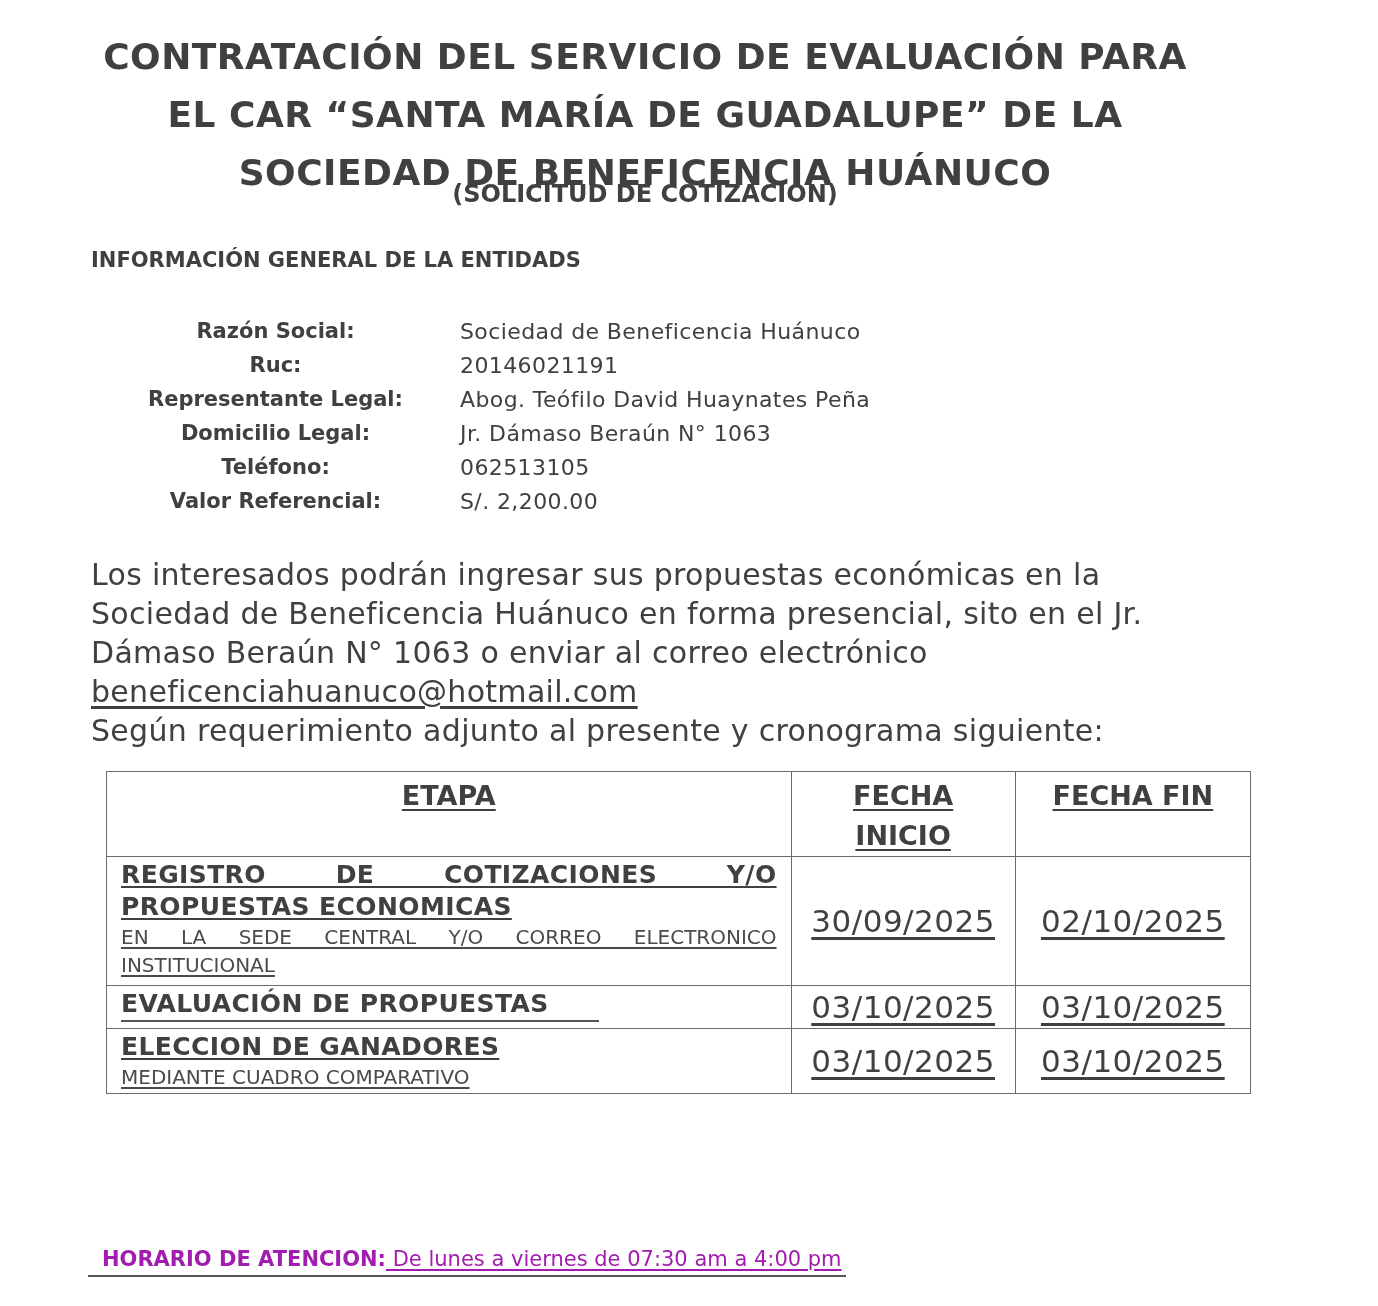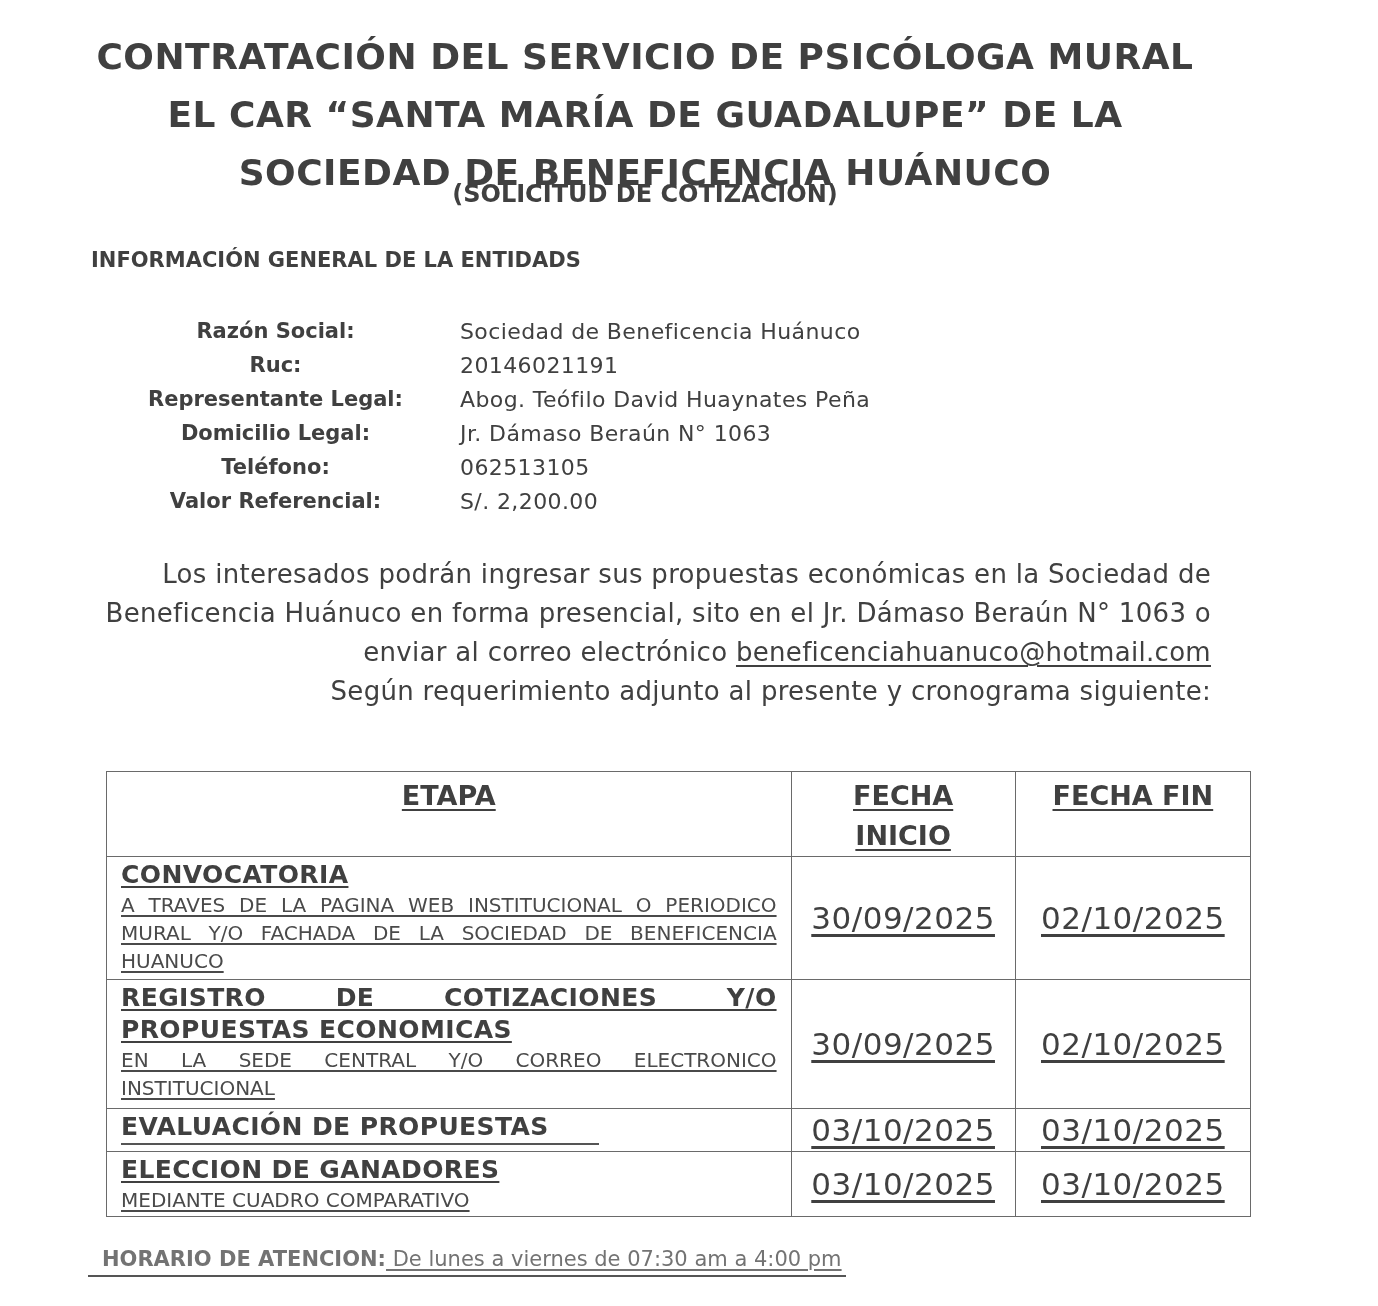--- a/index.html
+++ b/index.html
@@ -70,25 +70,24 @@
     }
     .info-value.link {
       text-decoration: underline;
       text-underline-offset: 3px;
     }
     .paragraph {
       position: absolute;
       left: 91px;
       top: 555px;
       width: 1120px;
-      font-size: 26px;
+      font-size: 30px;
       line-height: 39px;
       color: #404040;
       letter-spacing: 0.3px;
-      text-align: right;
     }
     .paragraph .link {
       text-decoration: underline;
       text-underline-offset: 4px;
     }
     table.schedule {
       position: absolute;
       left: 106px;
       top: 771px;
       width: 1145px;
@@ -160,37 +159,37 @@
       display: inline-block;
       border-bottom: 2px solid #555;
       padding-right: 50px;
       text-decoration: none !important;
     }
     .footer-hours {
       position: absolute;
       left: 88px;
       top: 1247px;
       font-size: 21px;
-      color: #737373;
+      color: #a21caf;
       border-bottom: 2px solid #555;
       padding: 0 4px 4px 14px;
     }
     .footer-hours .bold {
       font-weight: bold;
     }
     .footer-hours .normal {
       text-decoration: underline;
       text-underline-offset: 3px;
     }
   </style>
 </head>
 <body>
 
 <div class="title">
-  <div>CONTRATACIÓN DEL SERVICIO DE PSICÓLOGA MURAL</div>
+  <div>CONTRATACIÓN DEL SERVICIO DE EVALUACIÓN PARA</div>
   <div>EL CAR “SANTA MARÍA DE GUADALUPE” DE LA</div>
   <div>SOCIEDAD DE BENEFICENCIA HUÁNUCO</div>
 </div>
 <div class="subtitle">(SOLICITUD DE COTIZACION)</div>
 
 <div class="section-heading">INFORMACIÓN GENERAL DE LA ENTIDADS</div>
 
 <div class="info-list">
   <div class="info-row">
     <span class="info-label">Razón Social:</span>
@@ -225,28 +224,20 @@
 
 <table class="schedule">
   <thead>
     <tr>
       <th class="col-etapa"><span>ETAPA</span></th>
       <th class="col-inicio"><span>FECHA</span><br><span>INICIO</span></th>
       <th class="col-fin"><span>FECHA FIN</span></th>
     </tr>
   </thead>
   <tbody>
-    <tr class="row1">
-      <td class="stage">
-        <div class="stage-title">CONVOCATORIA</div>
-        <div class="stage-desc">A TRAVES DE LA PAGINA WEB INSTITUCIONAL O PERIODICO MURAL Y/O FACHADA DE LA SOCIEDAD DE BENEFICENCIA HUANUCO</div>
-      </td>
-      <td class="date"><span>30/09/2025</span></td>
-      <td class="date"><span>02/10/2025</span></td>
-    </tr>
     <tr class="row2">
       <td class="stage">
         <div class="stage-title wide">REGISTRO DE COTIZACIONES Y/O PROPUESTAS ECONOMICAS</div>
         <div class="stage-desc">EN LA SEDE CENTRAL Y/O CORREO ELECTRONICO INSTITUCIONAL</div>
       </td>
       <td class="date"><span>30/09/2025</span></td>
       <td class="date"><span>02/10/2025</span></td>
     </tr>
     <tr class="row3">
       <td class="stage">

